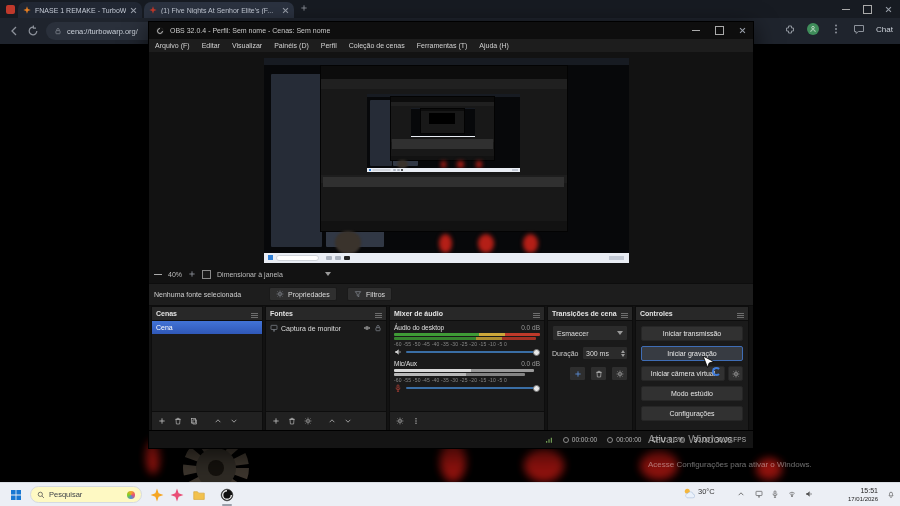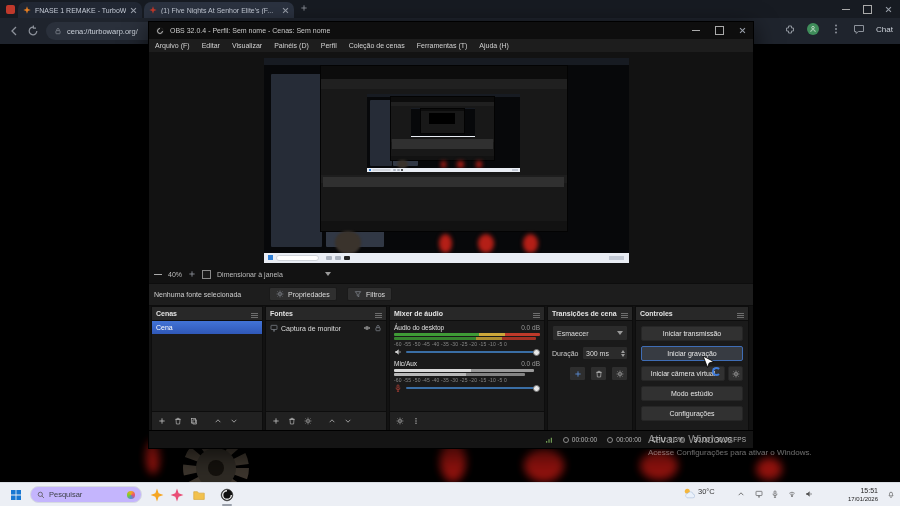--- a/index.html
+++ b/index.html
@@ -101,25 +101,25 @@
   .vrow{display:flex;gap:3px}
   .vrow .cbtn{flex:1}
   .gbtn{width:15px;height:15px;background:#313131;border:1px solid #262626;border-radius:2px;display:flex;align-items:center;justify-content:center;box-sizing:border-box}
   
   .sbar{position:absolute;left:0;right:0;bottom:0;height:17px;background:#141414;border-top:1px solid #000;display:flex;align-items:center;justify-content:flex-end;gap:10px;padding-right:7px;font-size:6.5px;color:#b5b5b5}
   .sgroup{display:flex;align-items:center;gap:3px}
   .dotic{width:6px;height:6px;border-radius:50%;border:1px solid #8a8a8a;box-sizing:border-box}
   
   .wmark{position:absolute;left:648px;top:433px;z-index:8;pointer-events:none}
   .wm1{font-size:11px;color:rgba(255,255,255,.5)}
-  .wm2{font-size:8px;color:rgba(255,255,255,.42);margin-top:3px}
+  .wm2{font-size:8px;color:rgba(255,255,255,.42);margin-top:15px}
   
   .tbar{position:absolute;left:0;top:482px;width:900px;height:24px;background:#eceff5;border-top:1px solid #d9dde4;z-index:5}
   .start{position:absolute;left:10px;top:6px}
-  .tsearch{position:absolute;left:30px;top:3px;width:112px;height:17px;background:#c4b5fd;border:1px solid #d6dae1;border-radius:9px;display:flex;align-items:center;gap:4px;padding:0 6px;box-sizing:border-box}
+  .tsearch{position:absolute;left:30px;top:3px;width:112px;height:17px;background:#fef9c3;border:1px solid #d6dae1;border-radius:9px;display:flex;align-items:center;gap:4px;padding:0 6px;box-sizing:border-box}
   .tsearch .ph{font-size:7.5px;color:#3a3f46;flex:1}
   .spark{width:8px;height:8px;border-radius:50%;background:conic-gradient(#f5a623,#e94e77,#4a90d8,#7ed321,#f5a623)}
   .tapp{position:absolute;top:5px}
   .appline{position:absolute;top:21px;width:10px;height:2px;border-radius:1px;background:#9aa0ab}
   .weather{position:absolute;left:683px;top:4px;display:flex;align-items:flex-start;gap:3px}
   .wtemp{font-size:7.5px;color:#333}
   .trayic{position:absolute;top:7px}
   .clock{position:absolute;right:22px;top:4px;text-align:right;line-height:8px}
   .clock .tm{font-size:7px;color:#222}
   .clock .dt{font-size:6px;color:#222}

